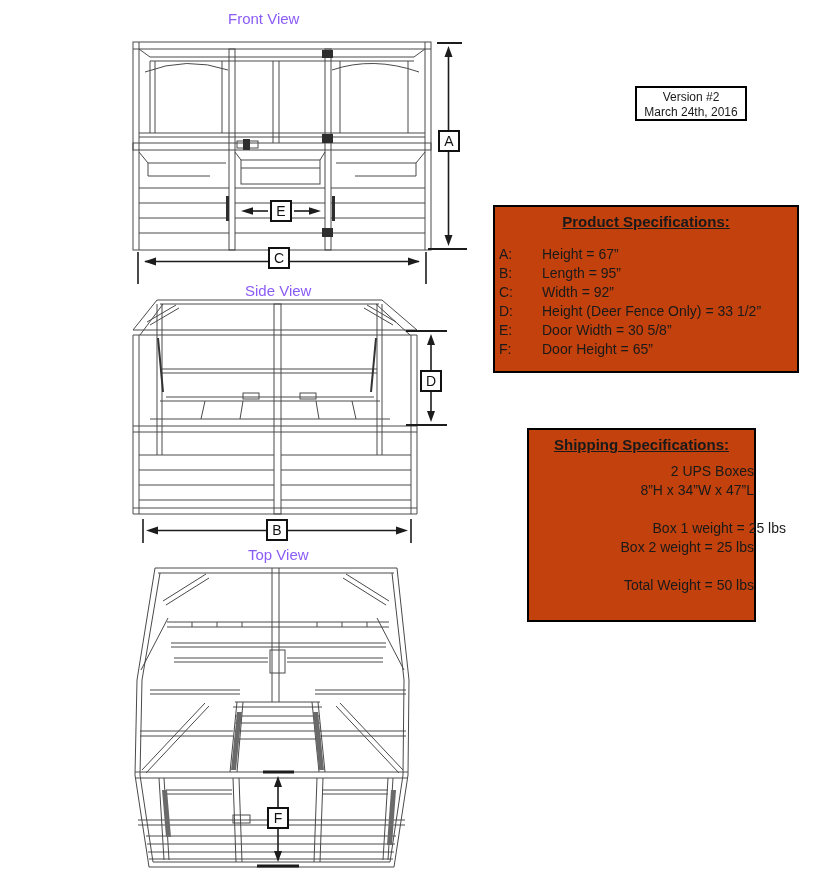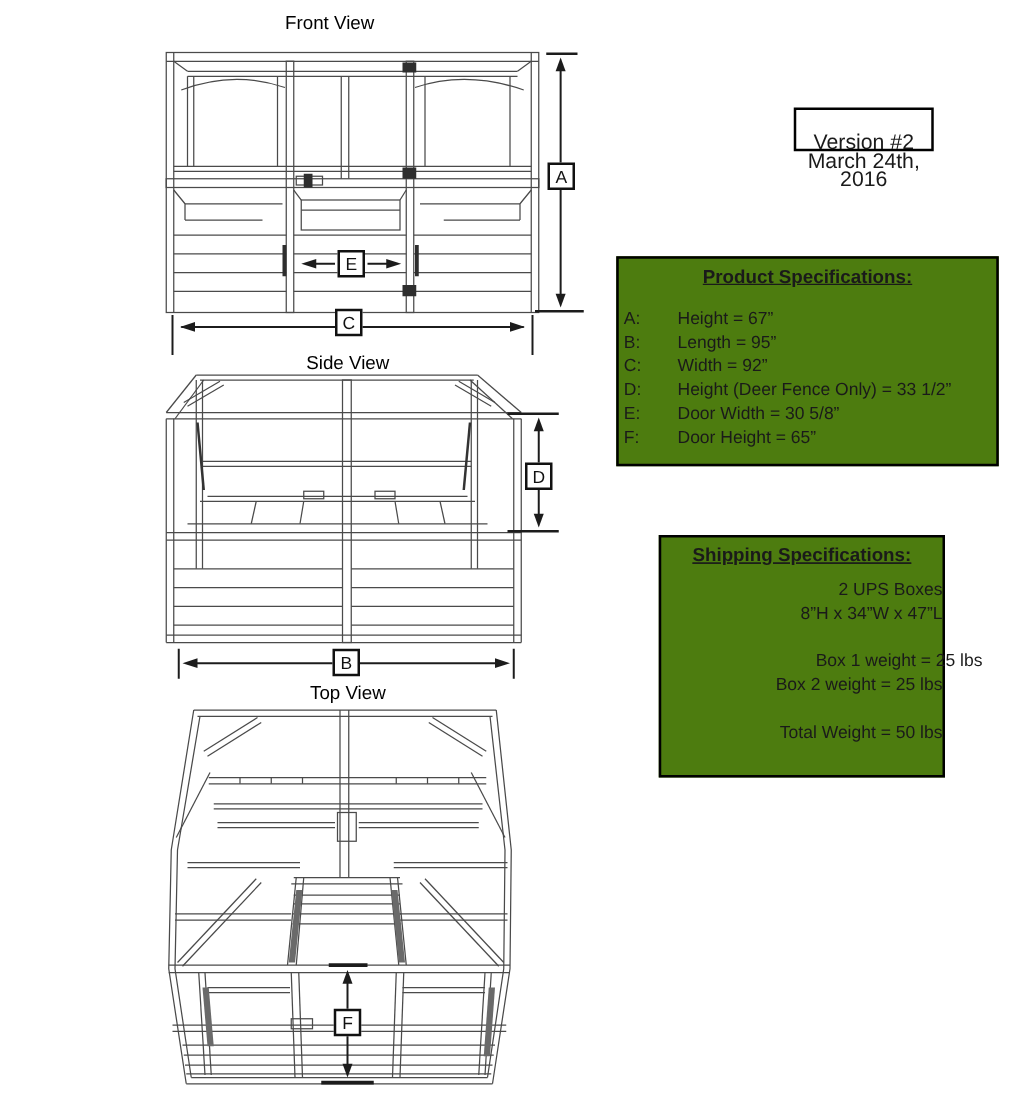--- a/index.html
+++ b/index.html
@@ -1,31 +1,31 @@
 <!DOCTYPE html>
 <html><head>
 <meta charset="utf-8">
 <style>
   html,body{margin:0;padding:0;}
   body{
     width:816px;height:882px;position:relative;background:#ffffff;
     font-family:"Liberation Sans", sans-serif;color:#1a1a1a;overflow:hidden;
   }
-  .view-title{position:absolute;font-size:15px;color:#000000;white-space:nowrap;}
+  .view-title{position:absolute;font-size:15px;color:#8b5cf6;white-space:nowrap;}
   .dim-label{
     position:absolute;width:22px;height:22px;box-sizing:border-box;
     border:2px solid #111;background:#fff;display:flex;align-items:center;justify-content:center;
     font-size:14px;color:#111;z-index:5;
   }
-  .spec-box{position:absolute;border:2px solid #000;box-sizing:border-box;background:#4d7c0f;}
+  .spec-box{position:absolute;border:2px solid #000;box-sizing:border-box;background:#c2410c;}
   .spec-title{font-weight:bold;text-decoration:underline;text-align:center;font-size:15px;margin-top:6px;}
   .version-box{
     position:absolute;left:635px;top:86px;width:112px;height:35px;
     border:2px solid #000;box-sizing:border-box;text-align:center;
-    font-size:17px;line-height:15px;padding-top:18px;background:#fff;
+    font-size:12px;line-height:15px;padding-top:2px;background:#fff;
   }
   .product-box{left:493px;top:205px;width:306px;height:168px;}
   .spec-row{position:absolute;font-size:14px;white-space:nowrap;}
   .spec-key{position:absolute;left:4px;top:0;}
   .spec-val{position:absolute;left:47px;top:0;}
   .shipping-box{left:527px;top:428px;width:229px;height:194px;text-decoration:underline;}
   .ship-line{position:absolute;width:100%;text-align:right;font-size:14px;white-space:nowrap;}
   svg{position:absolute;overflow:visible;}
 </style>
 </head>

